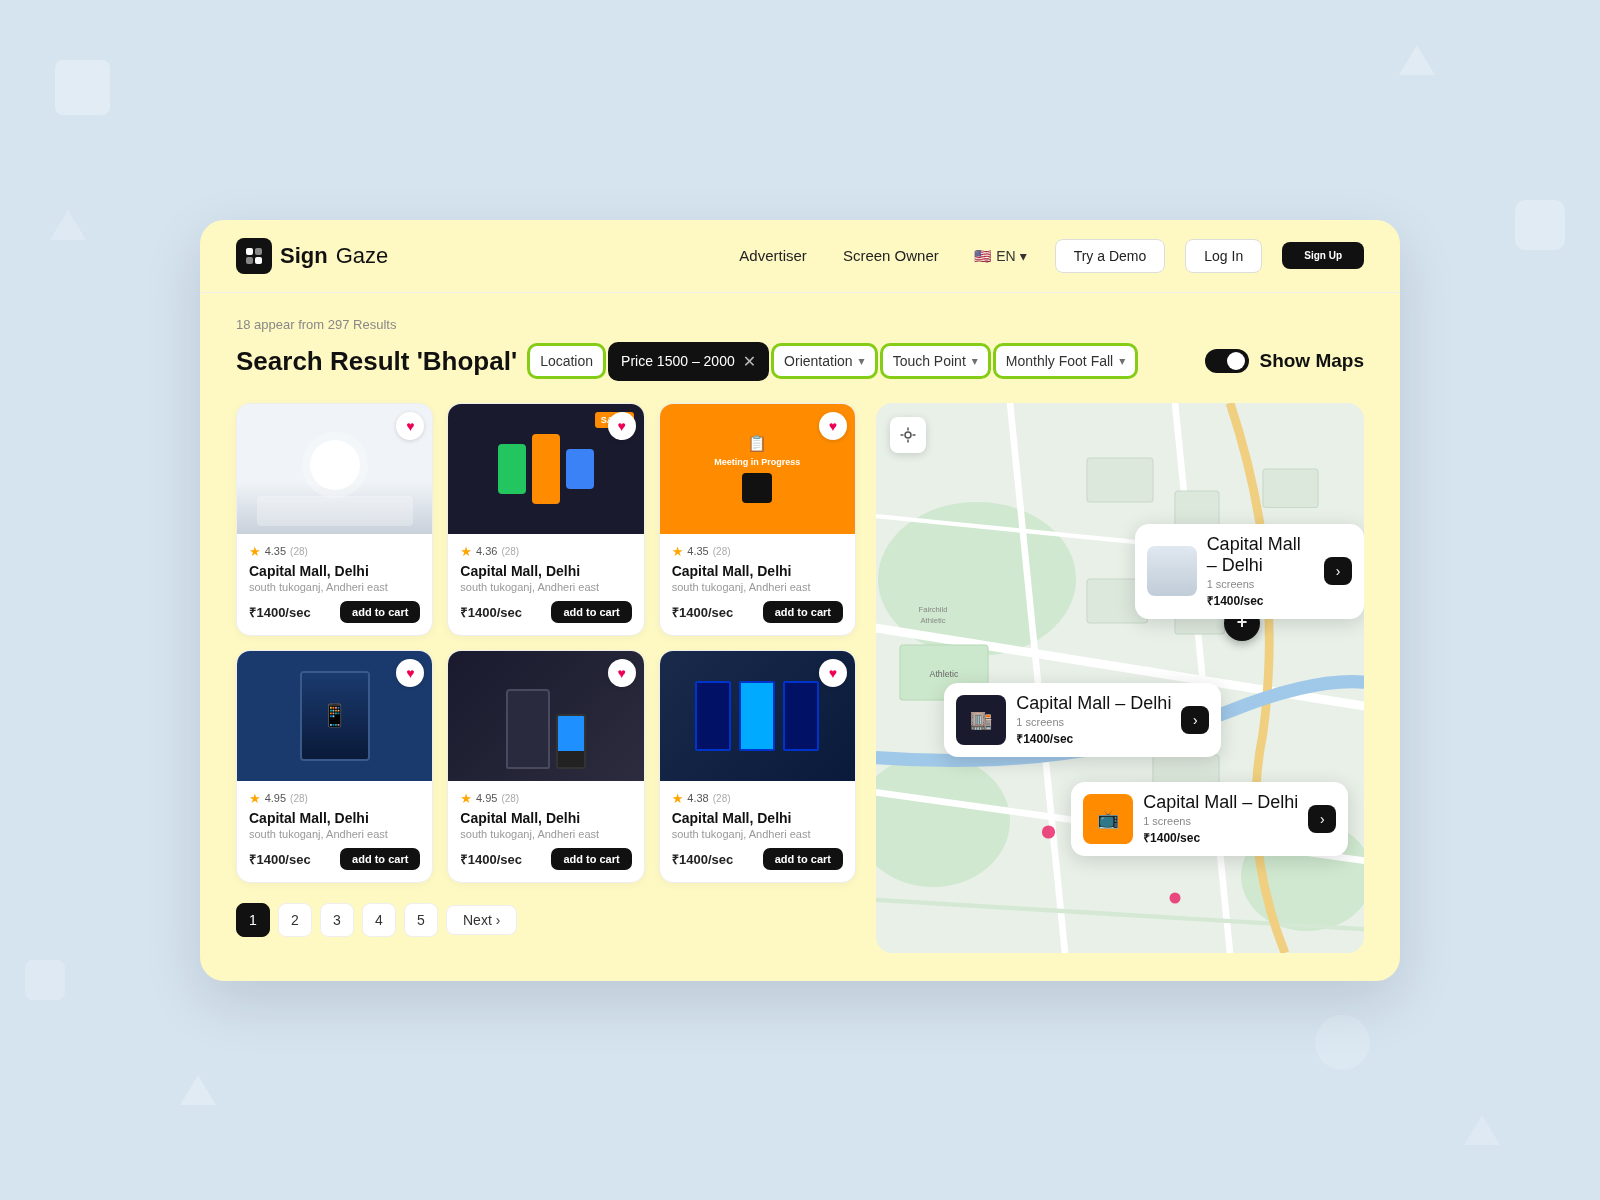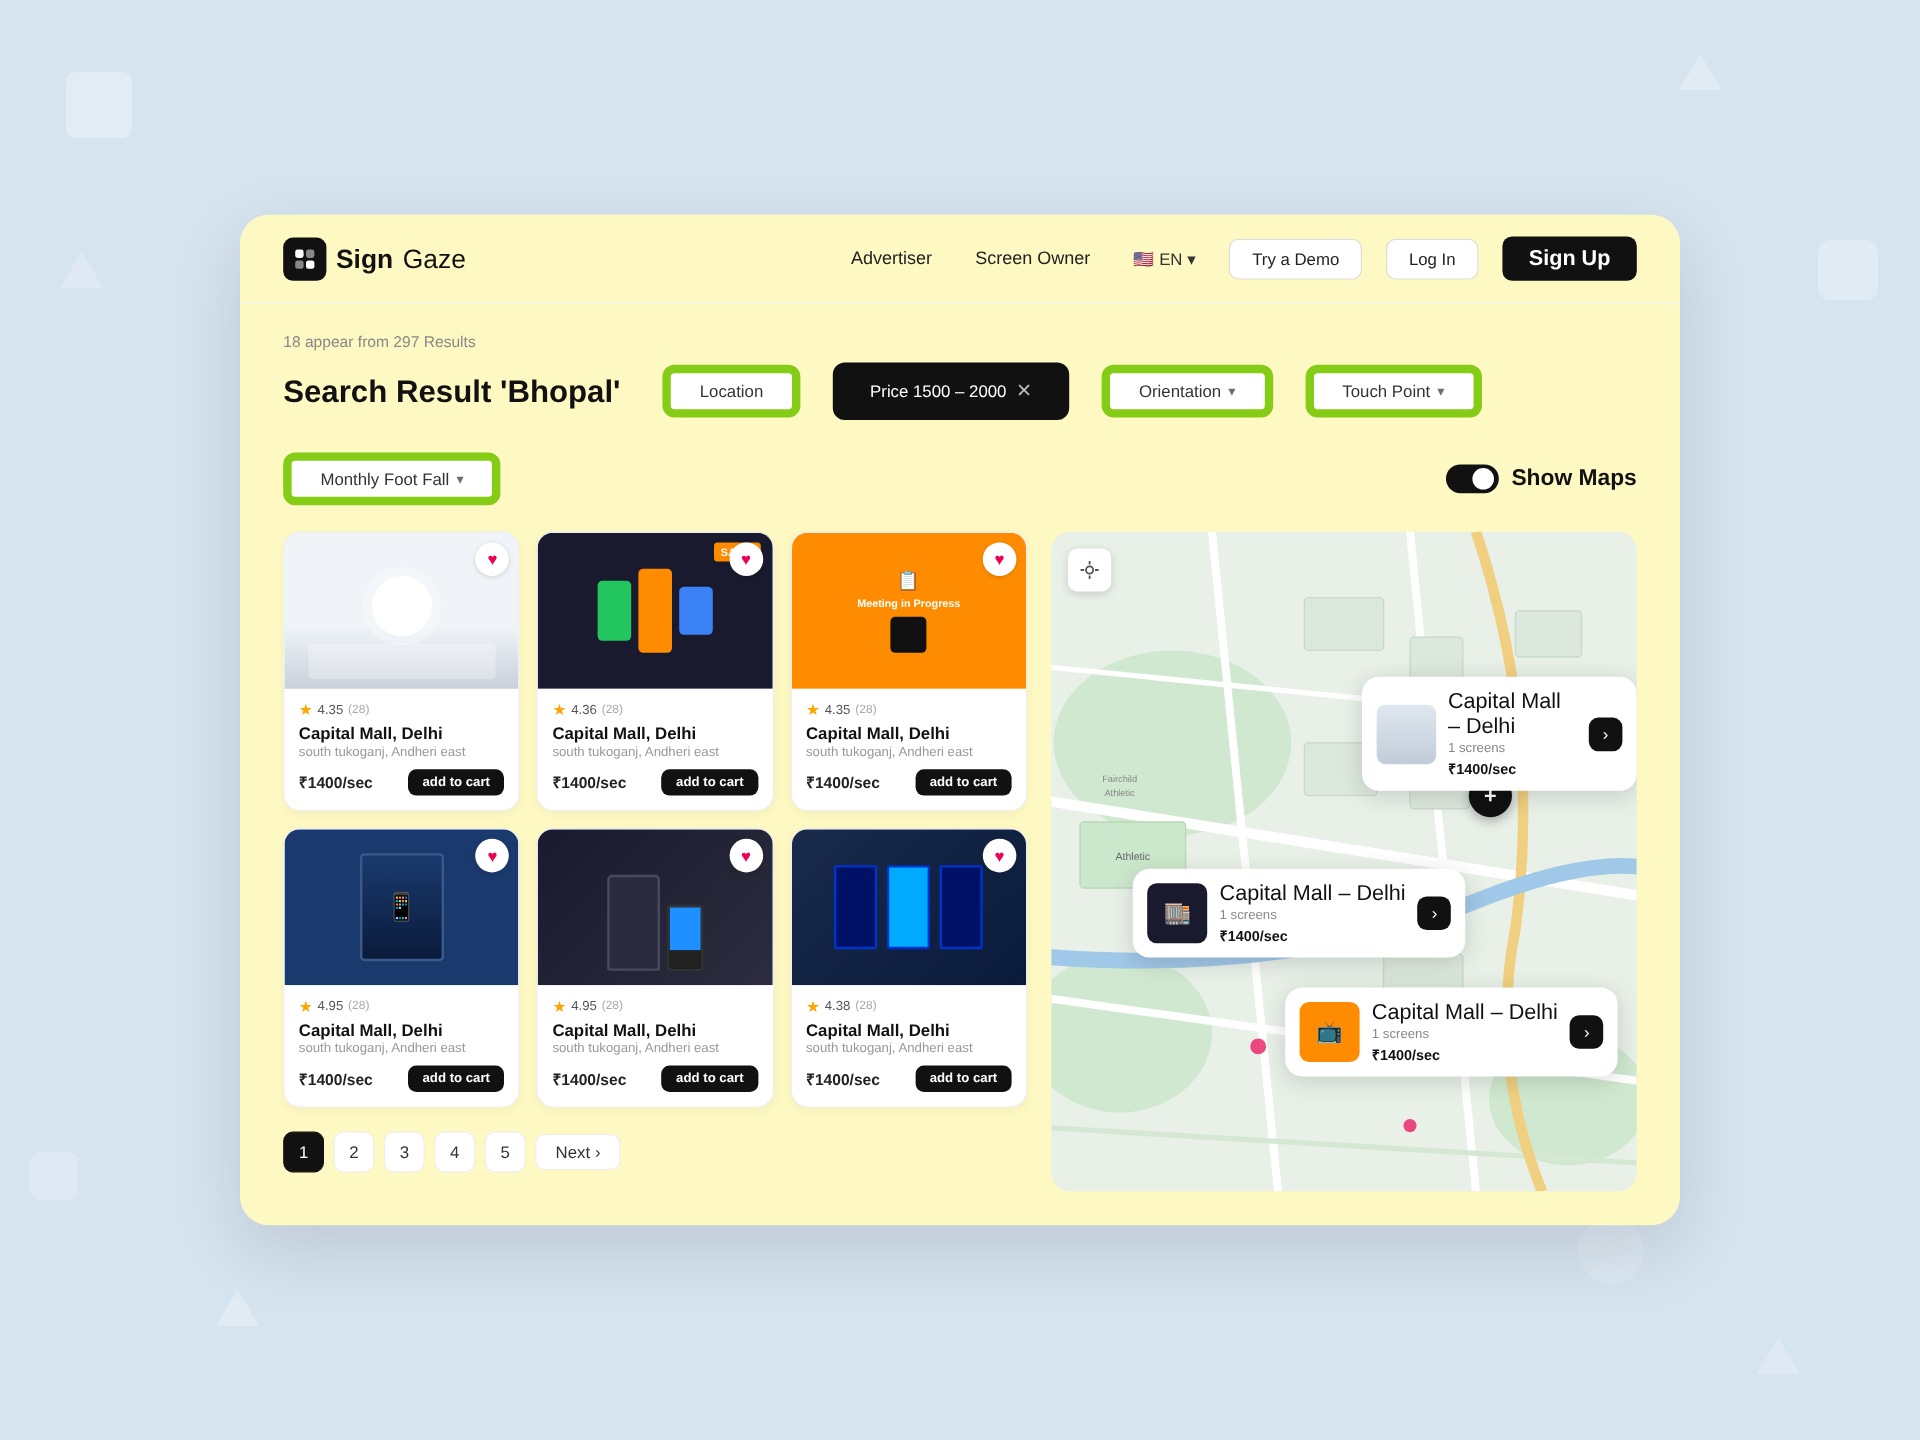--- a/index.html
+++ b/index.html
@@ -101,55 +101,55 @@
       font-weight: 500;
       cursor: pointer;
       color: #222;
     }
     .btn-solid {
       background: #111;
       color: #fff;
       border: none;
       border-radius: 8px;
       padding: 8px 22px;
-      font-size: 18px;
+      font-size: 10px;
       font-weight: 600;
       cursor: pointer;
     }
     
     .content {
       padding: 24px 36px 28px;
     }
     .results-text {
       font-size: 13px;
       color: #888;
       margin-bottom: 10px;
     }
     
     .filter-row {
       display: flex;
       align-items: center;
-      gap: 27px;
+      gap: 2px;
       margin-bottom: 22px;
       flex-wrap: wrap;
     }
     .search-title {
       font-size: 26px;
       font-weight: 800;
       color: #111;
       margin-right: 8px;
       white-space: nowrap;
     }
     .filter-chip {
       display: flex;
       align-items: center;
       gap: 6px;
-      border: 7px solid #84cc16;
+      border: 3px solid #84cc16;
       border-radius: 10px;
-      padding: 7px 24px;
+      padding: 7px 10px;
       font-size: 14px;
       color: #333;
       cursor: pointer;
       background: #fff;
       white-space: nowrap;
     }
     .filter-chip.active {
       background: #111;
       color: #fff;
       border-color: #111;

